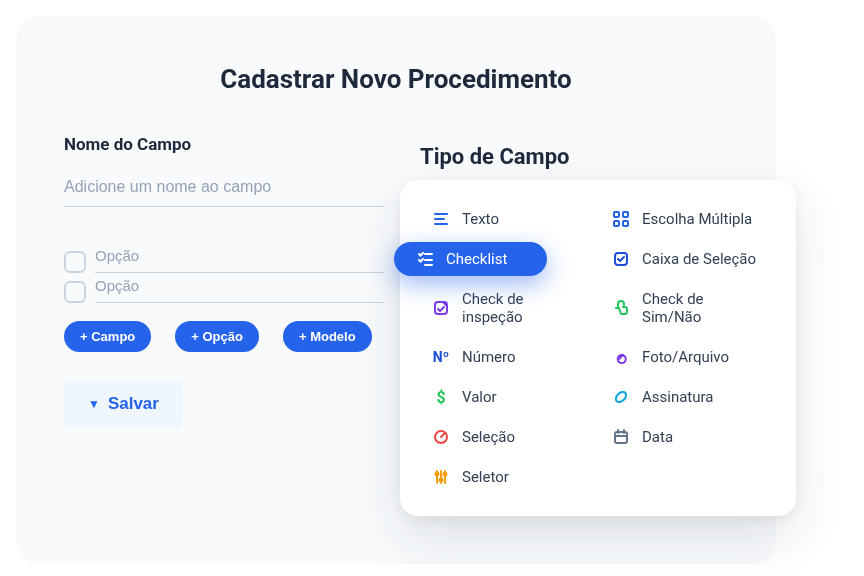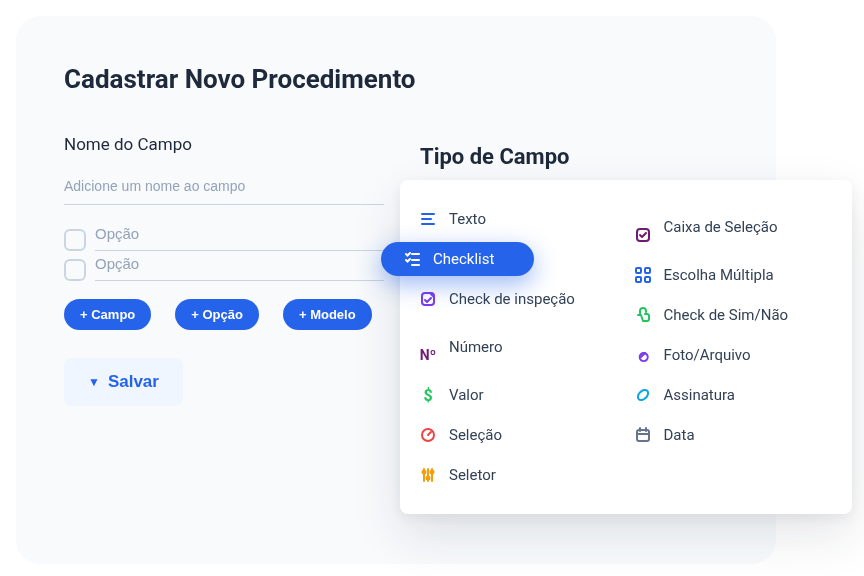--- a/index.html
+++ b/index.html
@@ -18,42 +18,43 @@
   height: 548px;
   background: #F8FAFC;
   border-radius: 24px;
   padding: 48px 48px 32px;
 }
 .page-title {
   font-size: 26px;
   font-weight: 700;
   color: #1E293B;
   margin-bottom: 40px;
+  text-align: center;
 }
 .columns {
   display: flex;
   gap: 64px;
 }
 .left-col { width: 320px; }
 .section-label {
   font-size: 17px;
-  font-weight: 400;
+  font-weight: 700;
   color: #1E293B;
   margin-bottom: 18px;
 }
 .field-input {
   width: 100%;
   border: none;
   border-bottom: 1px solid #CBD5E1;
   background: transparent;
-  font-size: 14px;
+  font-size: 16px;
   color: #94A3B8;
   padding: 6px 0 10px;
   outline: none;
-  margin-bottom: 16px;
+  margin-bottom: 36px;
 }
 .field-input::placeholder { color: #94A3B8; }
 .option-row {
   display: flex;
   align-items: flex-end;
   gap: 9px;
 }
 .checkbox {
   width: 22px;
   height: 22px;
@@ -109,25 +110,25 @@
   left: 420px;
   top: 144px;
   font-size: 22px;
   font-weight: 700;
   color: #1E293B;
 }
 .type-popover {
   position: absolute;
   left: 400px;
   top: 180px;
-  width: 452px;
+  width: 396px;
   background: #fff;
-  border-radius: 8px;
+  border-radius: 18px;
   box-shadow: 0 20px 50px rgba(30,41,59,0.12), 0 4px 12px rgba(30,41,59,0.06);
-  padding: 22px 22px 22px 9px;
+  padding: 22px 22px 22px 22px;
   display: flex;
   gap: 8px;
 }
 .type-col {
   flex: 1;
   display: flex;
   flex-direction: column;
   gap: 6px;
 }
 .type-item {
@@ -155,21 +156,21 @@
   box-shadow: 0 8px 24px rgba(37,99,235,0.45);
   position: relative;
   left: -28px;
   padding-left: 22px;
   padding-right: 40px;
   width: fit-content;
 }
 .type-item.selected .icon { color: #fff !important; }
 .c-blue { color: #2563EB; }
 .c-violet { color: #7C3AED; }
-.c-orange { color: #701a75; margin-top: 16px; }
+.c-orange { color: #1d4ed8; }
 .c-green { color: #22C55E; }
 .c-red { color: #EF4444; }
 .c-amber { color: #F59E0B; }
 .c-cyan { color: #0EA5E9; }
 .c-gray { color: #64748B; }
 </style>
 </head>
 <body>
 
 <div class="main-card">
@@ -267,40 +268,40 @@
             <circle cx="9" cy="12" r="1.5" fill="currentColor"></circle>
             <circle cx="13" cy="6" r="1.5" fill="currentColor"></circle>
             <path d="M5 3v1M5 8v7M9 3v7M9 14v1M13 3v1M13 8v7"></path>
           </svg>
         </span>
         <span>Seletor</span>
       </div>
     </div>
   <div class="type-col" id="types-right">
       <div class="type-item">
-        <span class="icon c-orange">
-          <svg width="18" height="18" viewBox="0 0 18 18" fill="none" stroke="currentColor" stroke-width="2" stroke-linecap="round" stroke-linejoin="round">
-            <rect x="3" y="3" width="12" height="12" rx="3"></rect>
-            <path d="M6 9l2 2 4-4"></path>
-          </svg>
-        </span>
-        <span>Caixa de Seleção</span>
-      </div>
-      <div class="type-item">
         <span class="icon c-blue">
           <svg width="18" height="18" viewBox="0 0 18 18" fill="none" stroke="currentColor" stroke-width="2" stroke-linecap="round">
             <rect x="2" y="2" width="5" height="5" rx="1"></rect>
             <rect x="11" y="2" width="5" height="5" rx="1"></rect>
             <rect x="2" y="11" width="5" height="5" rx="1"></rect>
             <rect x="11" y="11" width="5" height="5" rx="1"></rect>
           </svg>
         </span>
         <span>Escolha Múltipla</span>
       </div>
       <div class="type-item">
+        <span class="icon c-orange">
+          <svg width="18" height="18" viewBox="0 0 18 18" fill="none" stroke="currentColor" stroke-width="2" stroke-linecap="round" stroke-linejoin="round">
+            <rect x="3" y="3" width="12" height="12" rx="3"></rect>
+            <path d="M6 9l2 2 4-4"></path>
+          </svg>
+        </span>
+        <span>Caixa de Seleção</span>
+      </div>
+      <div class="type-item">
         <span class="icon c-green">
           <svg width="18" height="18" viewBox="0 0 18 18" fill="none" stroke="currentColor" stroke-width="2" stroke-linecap="round" stroke-linejoin="round">
             <path d="M6 8V5a3 3 0 016 0v1"></path>
             <path d="M4 9h3l2 6h4a2 2 0 002-2v-3a2 2 0 00-2-2h-2"></path>
           </svg>
         </span>
         <span>Check de Sim/Não</span>
       </div>
       <div class="type-item">
         <span class="icon c-violet">

